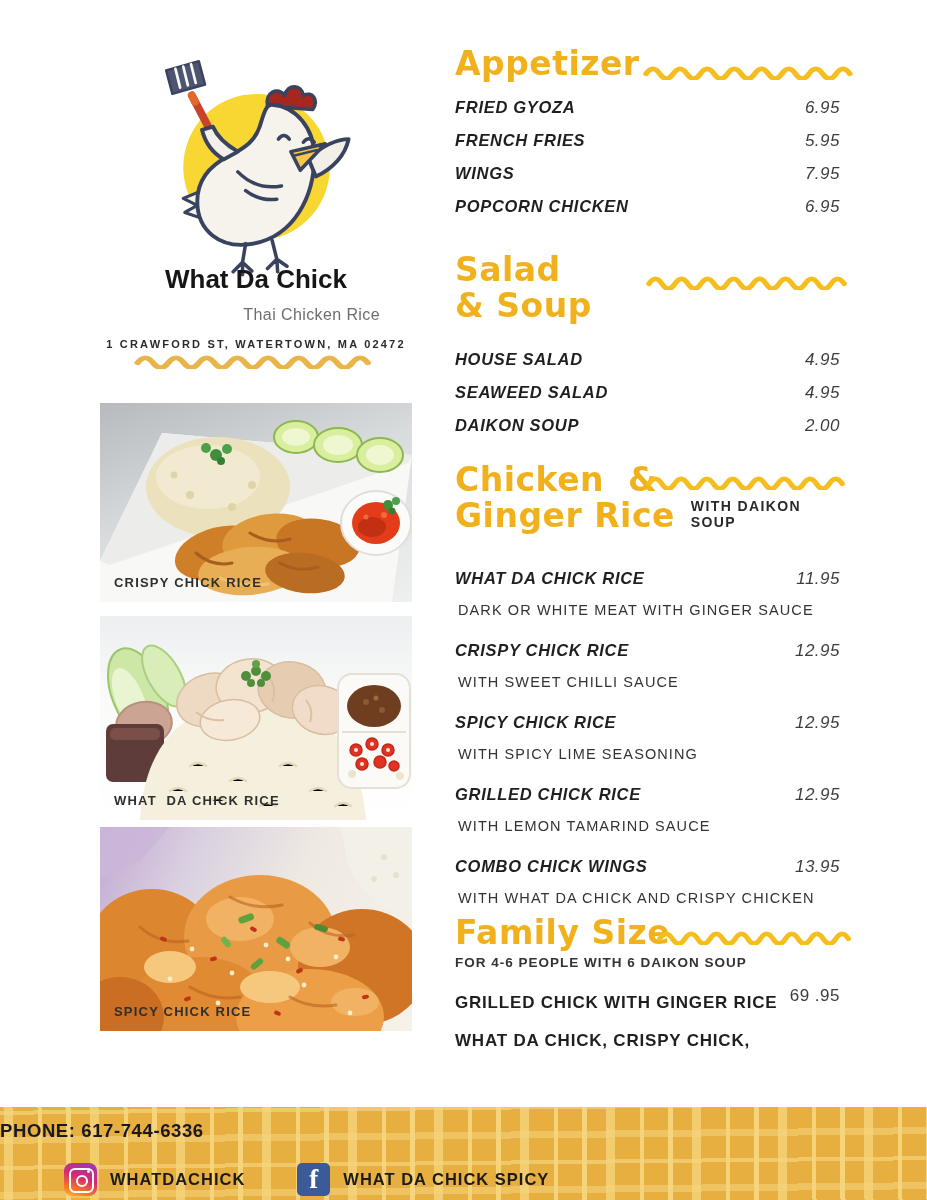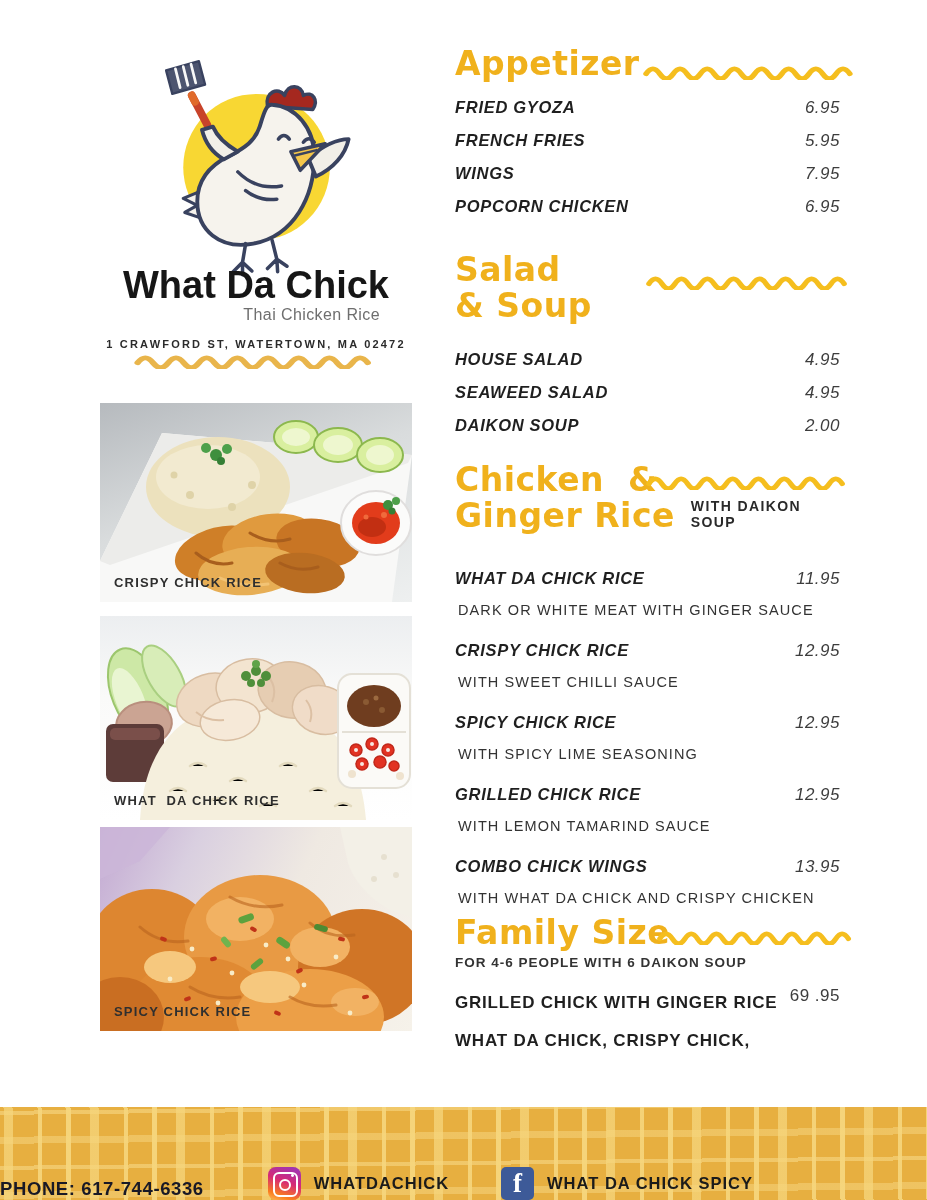--- a/index.html
+++ b/index.html
@@ -2,21 +2,21 @@
 <html><head>
 <meta charset="utf-8">
 <style>
   html,body{margin:0;padding:0;background:#ffffff;}
   #page{position:relative;width:927px;height:1200px;background:#ffffff;overflow:hidden;
         font-family:"Liberation Sans",sans-serif;}
 
   
   .logo-wrap{position:absolute;left:130px;top:58px;width:250px;height:234px;}
   .brand-title{position:absolute;left:100px;top:264px;width:312px;text-align:center;
-               font-size:38px;font-weight:bold;color:#161616;letter-spacing:0px;}
+               font-size:26px;font-weight:bold;color:#161616;letter-spacing:0px;}
   .brand-tagline{position:absolute;left:100px;top:306px;width:280px;text-align:right;
                  font-size:16px;color:#6e6e6e;letter-spacing:0.4px;}
   .brand-address{position:absolute;left:100px;top:338px;width:312px;text-align:center;
                  font-size:11px;font-weight:bold;color:#2b2b2b;letter-spacing:2.2px;}
   .addr-squig{position:absolute;left:133px;top:353px;}
 
   
   .photo{position:absolute;left:100px;width:312px;overflow:hidden;}
   #photo1{top:403px;height:199px;background:linear-gradient(160deg,#b6babe,#d9dcdd 45%,#eef0f0);}
   #photo2{top:616px;height:204px;background:linear-gradient(180deg,#eceef0,#fafaf9 40%,#ffffff);}
@@ -49,21 +49,21 @@
   
   #footer{position:absolute;left:0;top:1107px;width:927px;height:93px;background-color:#E7AF40;overflow:hidden;}
   #footer .plaid{position:absolute;left:-20px;top:-20px;width:967px;height:133px;transform:rotate(-0.6deg);
     background-image:
       repeating-linear-gradient(90deg, rgba(246,214,125,0.95) 0 5px, rgba(246,214,125,0) 5px 24px,
         rgba(246,214,125,0.75) 24px 33px, rgba(246,214,125,0) 33px 58px,
         rgba(246,214,125,0.9) 58px 62px, rgba(246,214,125,0) 62px 86px),
       repeating-linear-gradient(0deg, rgba(243,206,116,0.8) 0 4px, rgba(243,206,116,0) 4px 26px,
         rgba(243,206,116,0.65) 26px 33px, rgba(243,206,116,0) 33px 55px);}
   .footer-content{position:absolute;left:0;top:0;width:100%;height:100%;display:flex;
-                  flex-direction:row;align-items:flex-end;}
+                  flex-direction:column;align-items:flex-start;}
   .footer-phone{margin-top:13px;font-size:18.5px;font-weight:bold;color:#191926;letter-spacing:0.6px;}
   .social-row{display:flex;align-items:center;gap:52px;margin-top:21px;padding-left:64px;}
   .social{display:flex;align-items:center;gap:13px;}
   .social-label{font-size:16.5px;font-weight:bold;letter-spacing:1px;color:#1b1b1b;}
   .ig-icon{width:33px;height:33px;border-radius:8px;position:relative;
            background:linear-gradient(200deg,#9B36B7 5%,#D62976 45%,#FA7E1E 80%,#FEDA75 110%);}
   .ig-icon .cam{position:absolute;left:5px;top:5px;width:21px;height:21px;border:2.2px solid #ffffff;border-radius:6px;}
   .ig-icon .lens{position:absolute;left:11.5px;top:11.5px;width:8px;height:8px;border:2.2px solid #ffffff;border-radius:50%;}
   .ig-icon .dot{position:absolute;right:7px;top:7px;width:2.8px;height:2.8px;background:#ffffff;border-radius:50%;}
   .fb-icon{width:33px;height:33px;border-radius:5px;background:#3D5A98;position:relative;}

